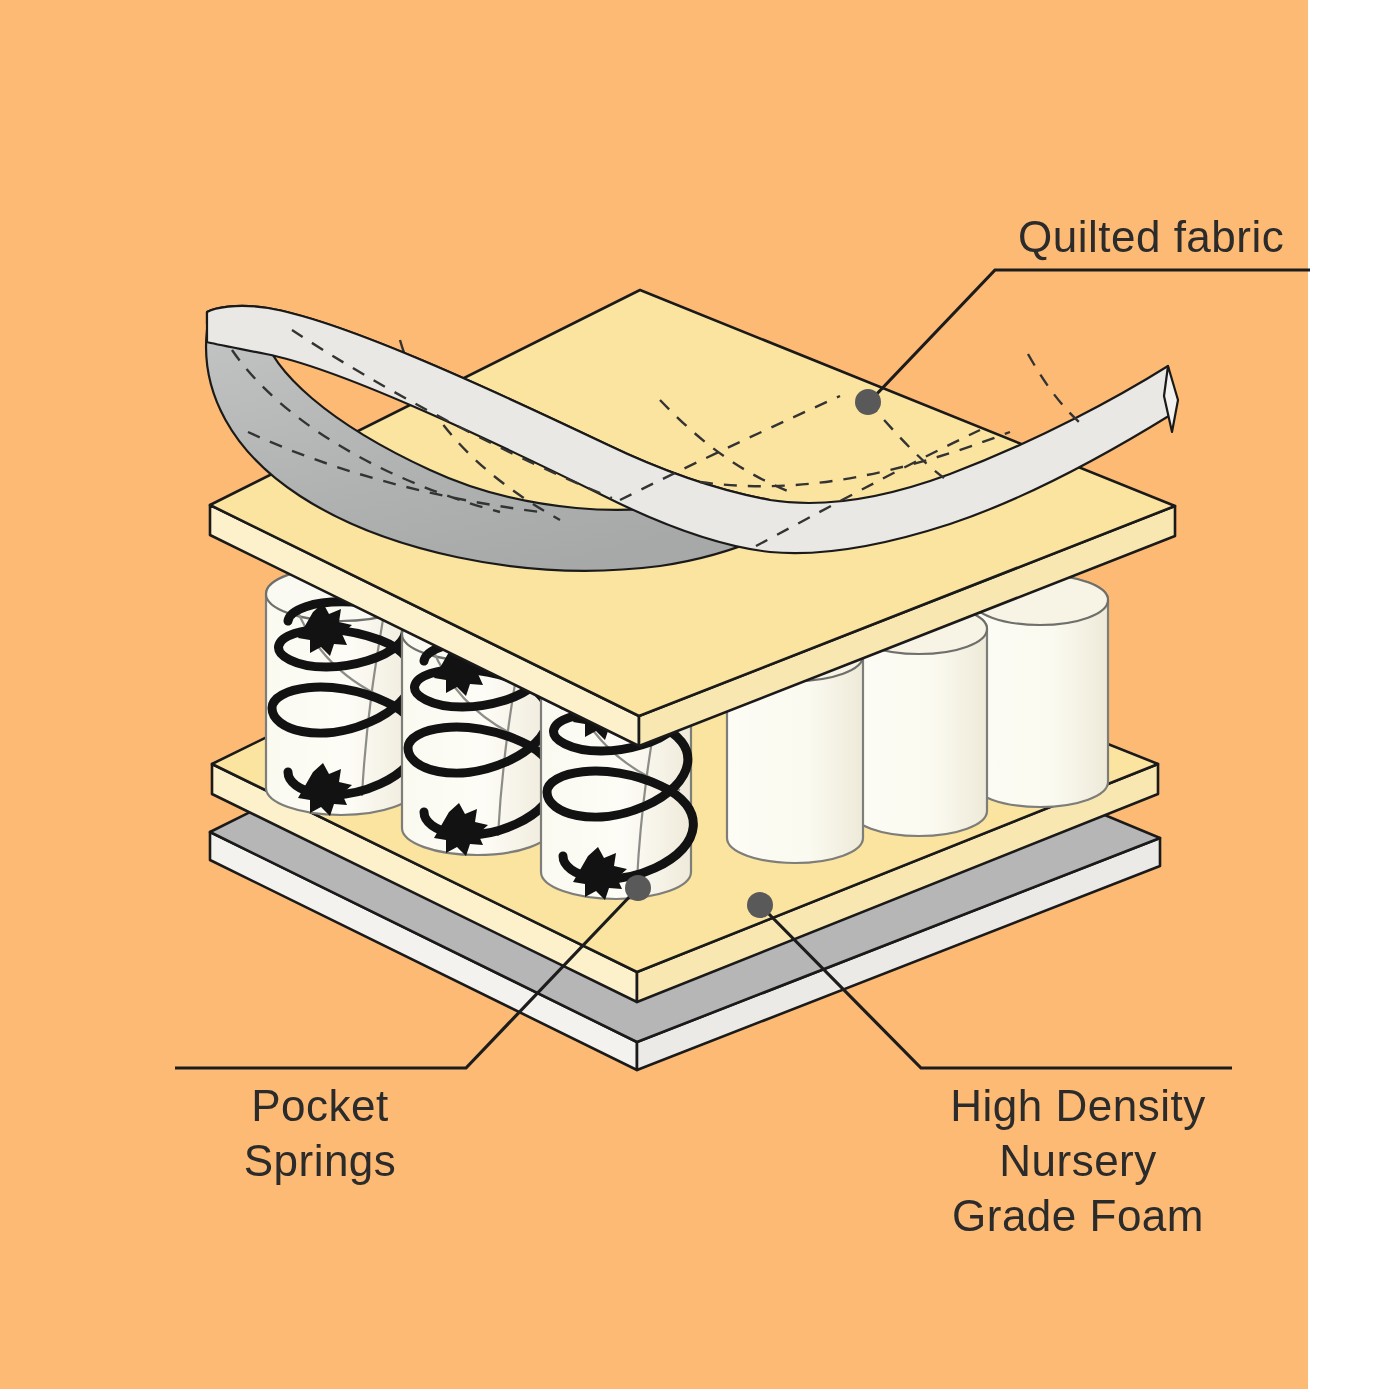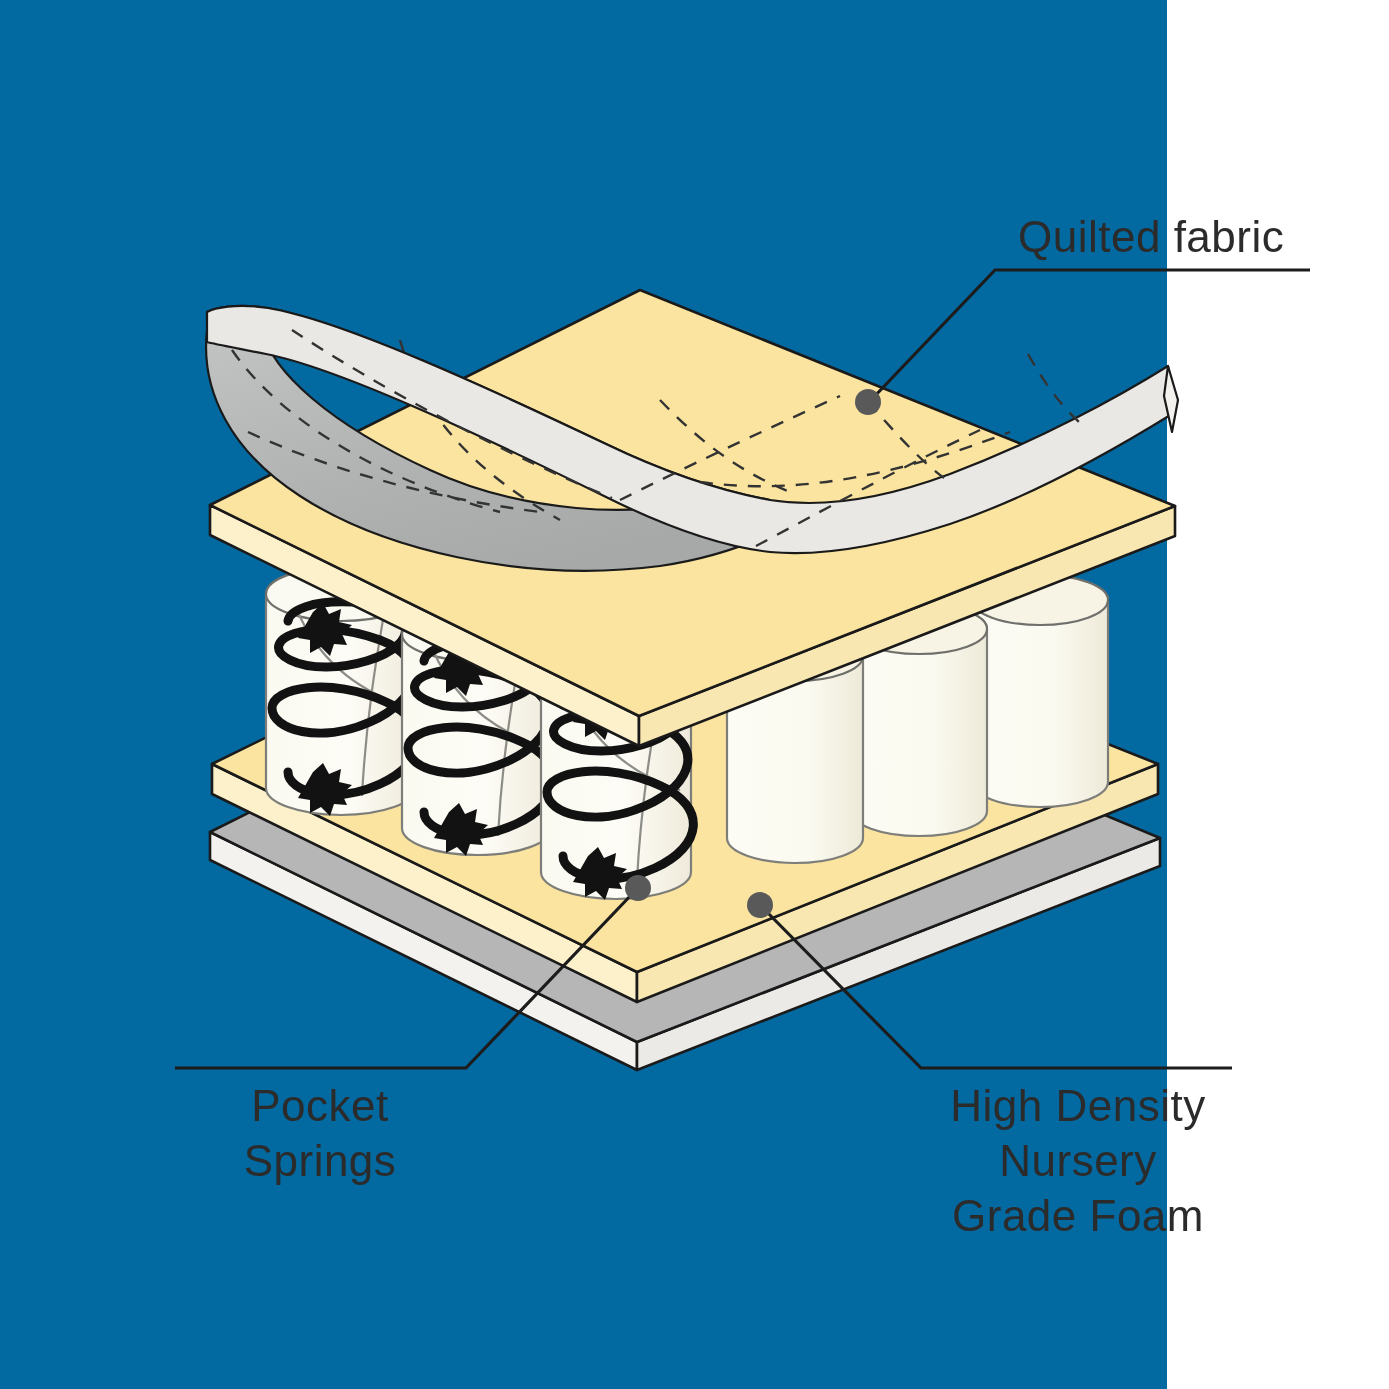--- a/index.html
+++ b/index.html
@@ -9,23 +9,23 @@
     background: #ffffff;
   }
   body {
     width: 1389px;
     height: 1389px;
     font-family: "Liberation Sans", sans-serif;
     overflow: hidden;
   }
   #diagram-root {
     position: relative;
-    width: 1167px;
+    width: 1308px;
     height: 1389px;
-    background: #0369a1;
+    background: #fdba74;
   }
   svg#scene {
     display: block;
     width: 1389px;
     height: 1389px;
   }
   .label-text {
     font-family: "Liberation Sans", sans-serif;
     font-weight: 300;
     fill: #2b2b2b;

